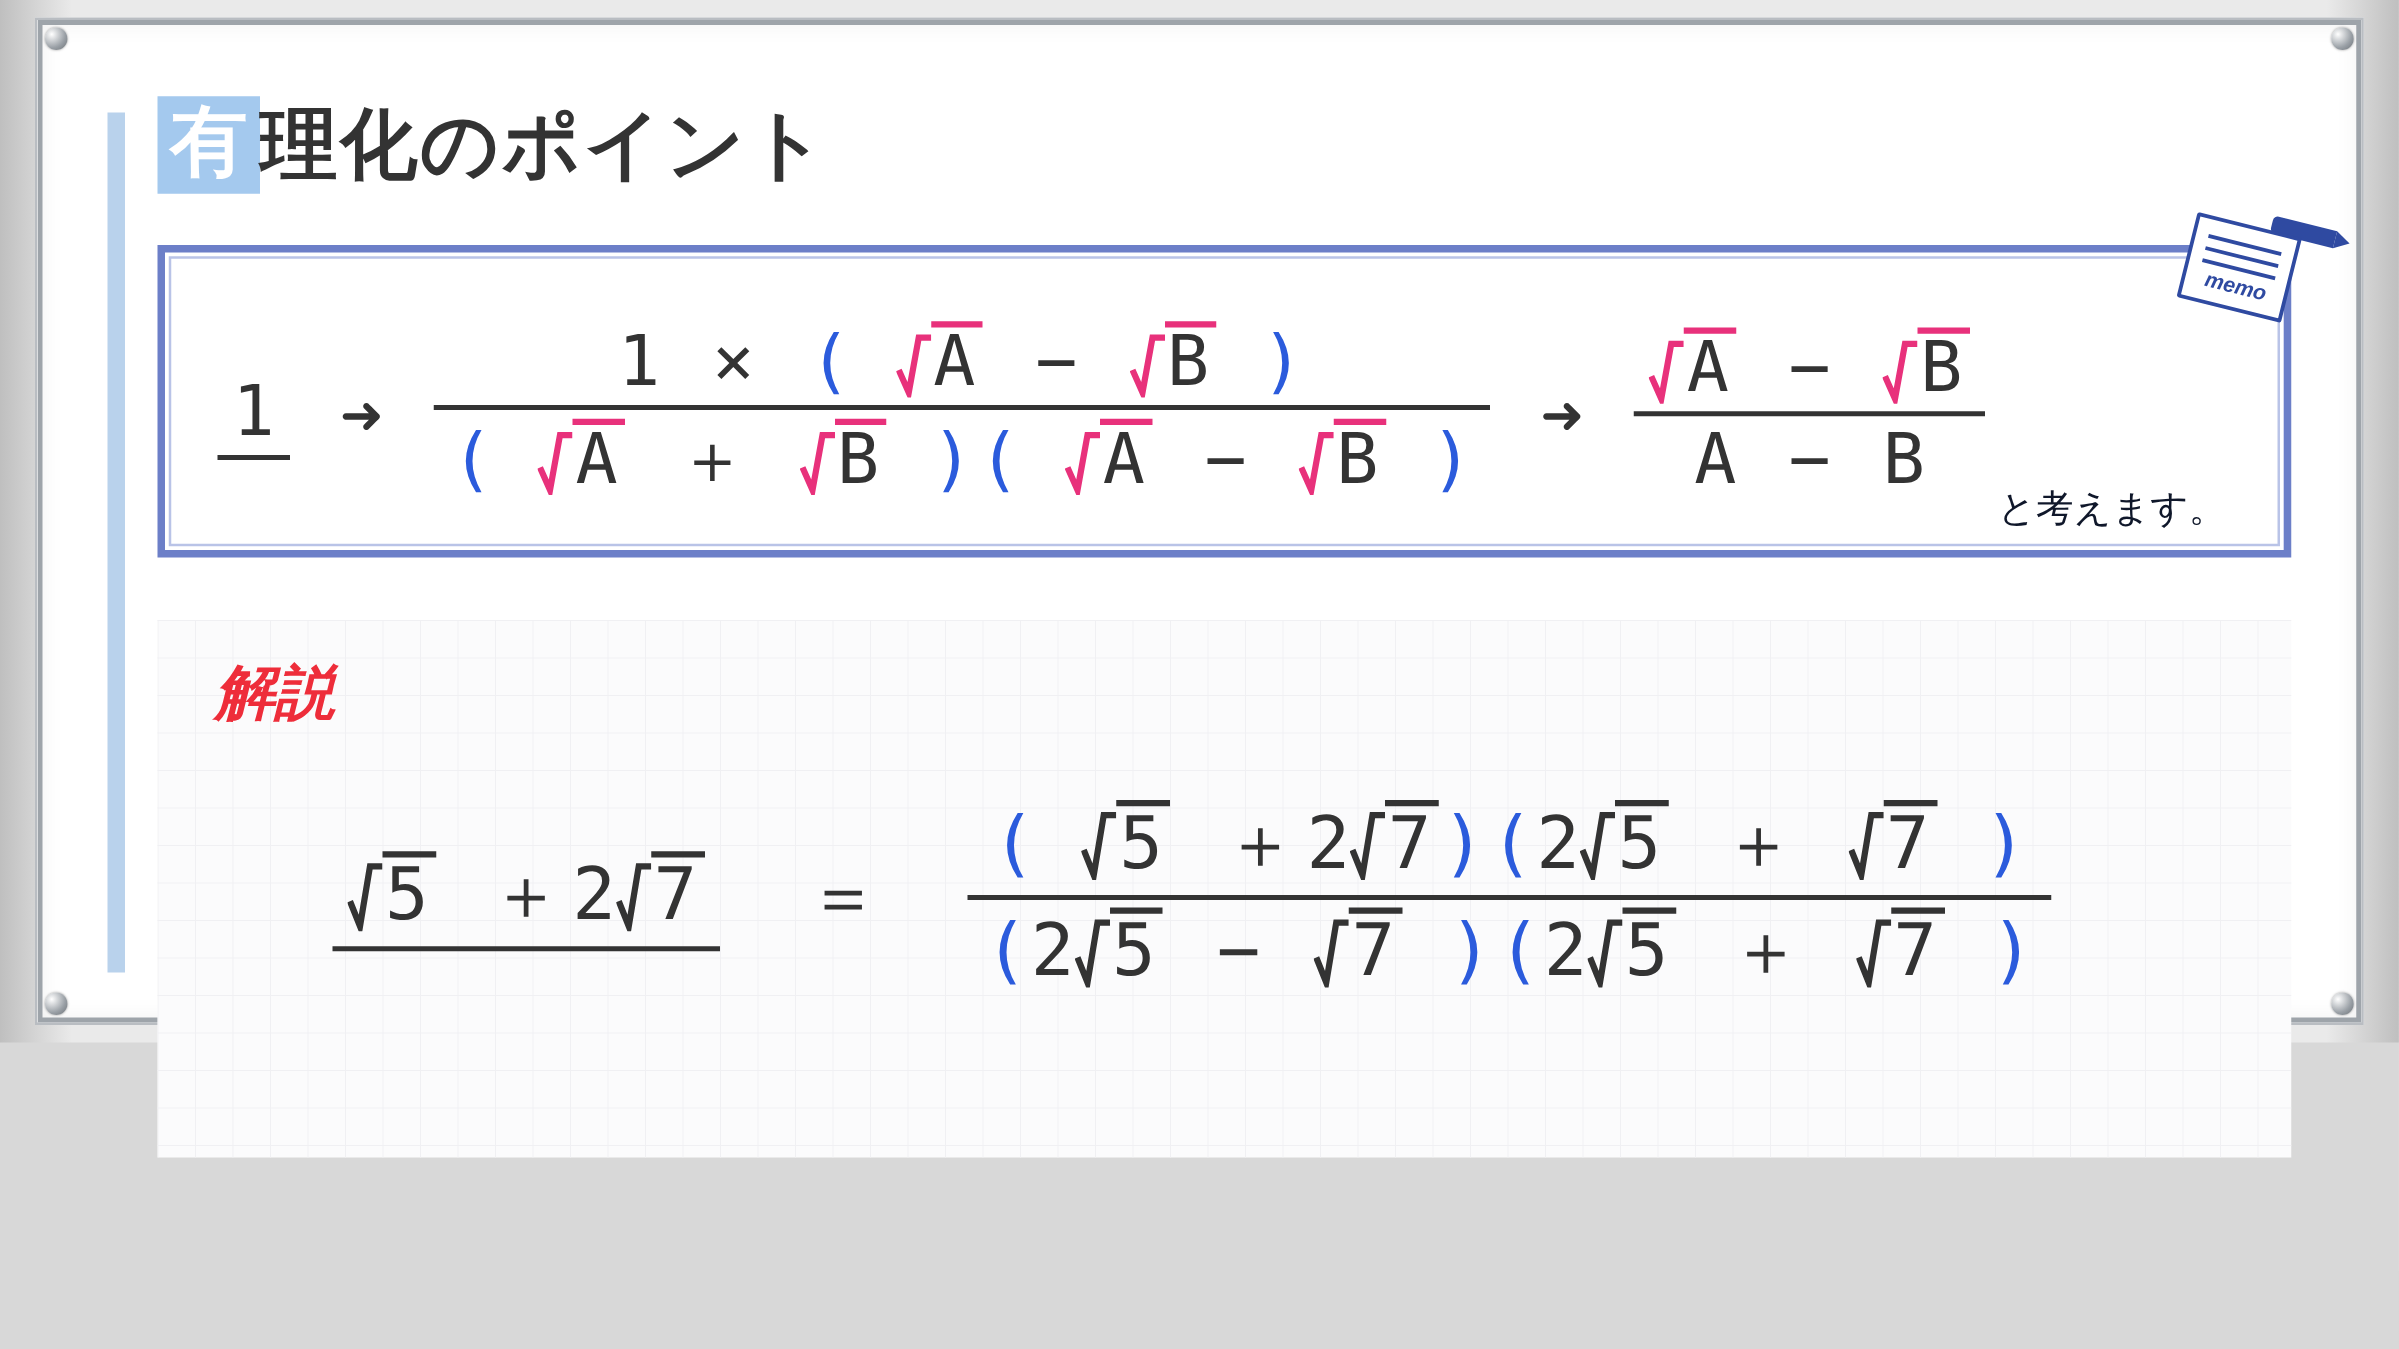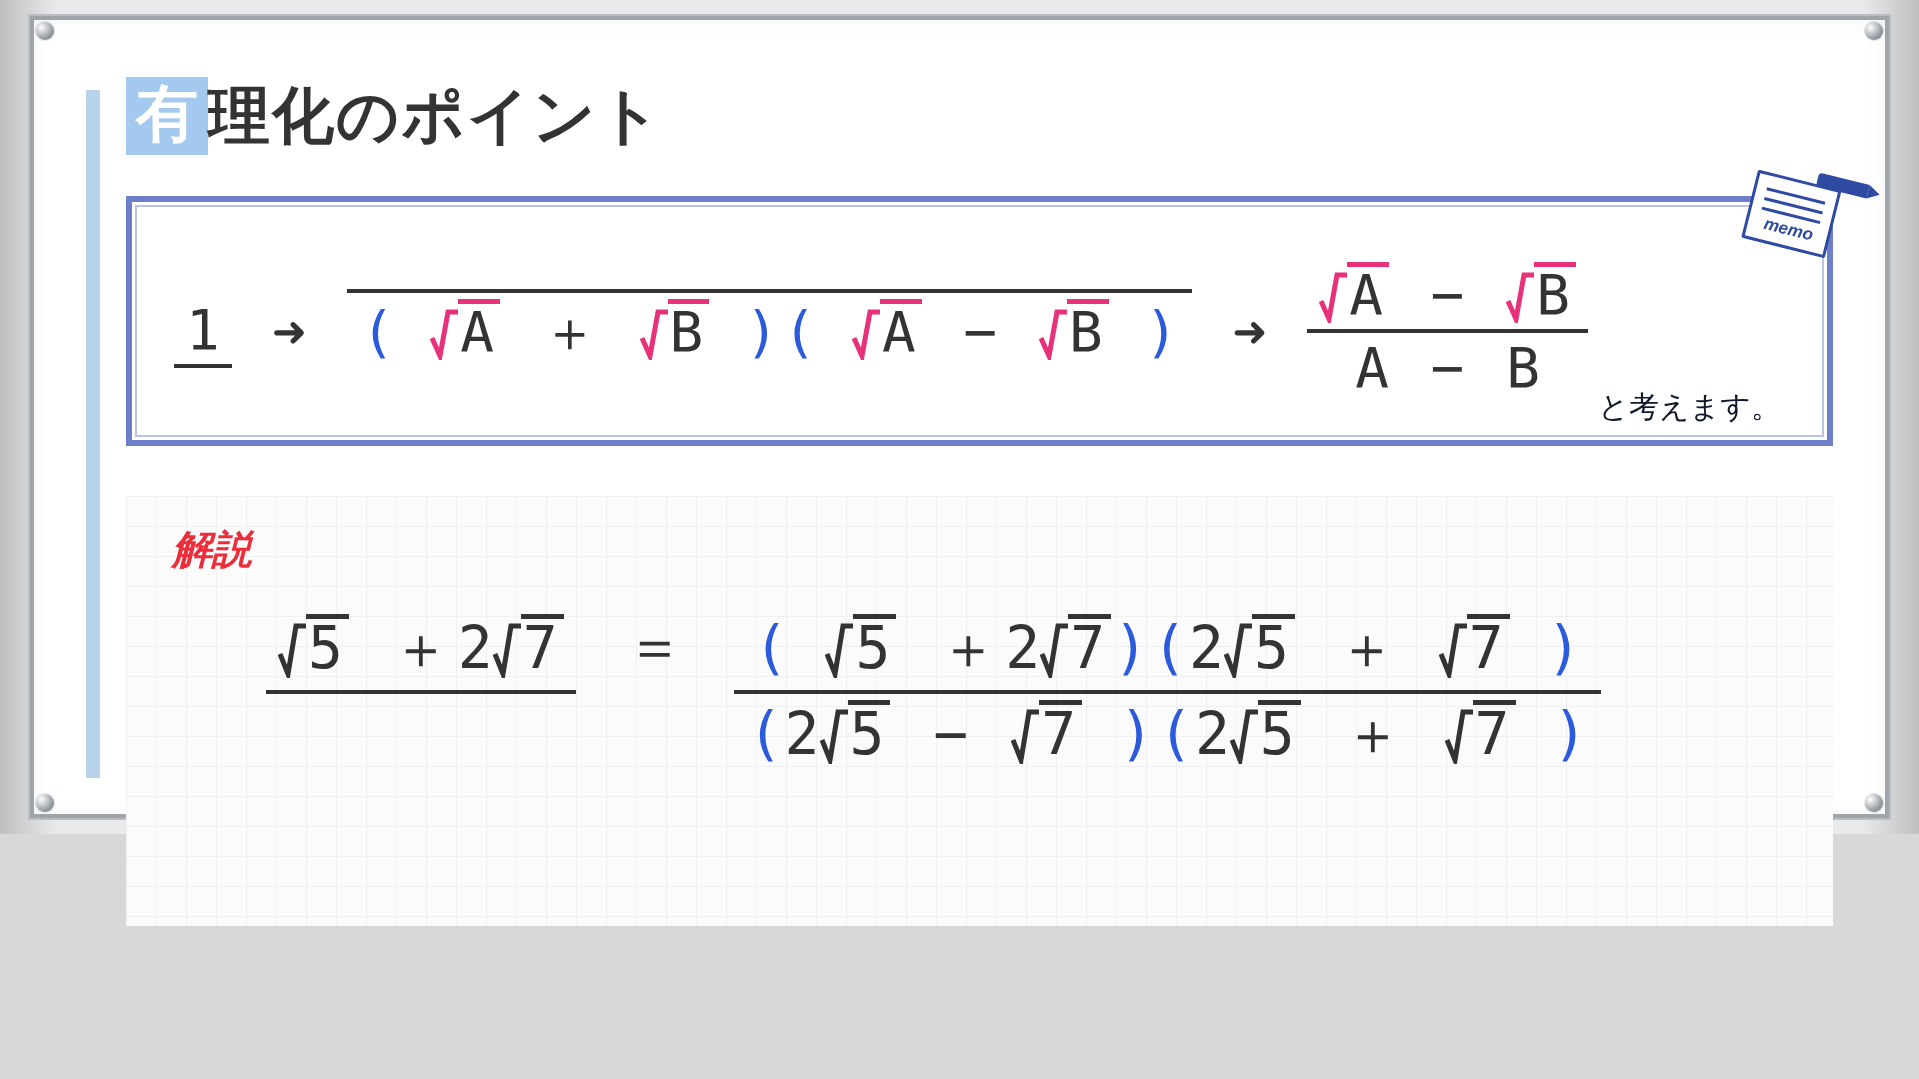--- a/index.html
+++ b/index.html
@@ -125,25 +125,25 @@
     margin:50px 0 0 40px;
     background:#fbfbfc;
     background-image:
       linear-gradient(#f0f0f3 1px, transparent 1px),
       linear-gradient(90deg,#f0f0f3 1px, transparent 1px);
     background-size:30px 30px;
     padding:26px 40px 50px 40px;
     min-height:430px;
   }
   .explain-title{
-    color:#ee2d3a; font-weight:900; font-style:italic; font-size:40px;
-    margin:0 0 31px 6px;
-  }
-
-  .solution-row { display:flex; gap:40px; margin-left:100px;margin-top:26px; }
+    color:#ee2d3a; font-weight:900; font-style:italic; font-size:48px;
+    margin:0 0 48px 6px;
+  }
+
+  .solution-row { display:flex; align-items:center; gap:60px; margin-left:100px;margin-top:26px; }
   .solution-row .m { font-size:58px; }
   .eq { font-size:58px; color:#333; padding:0 10px; }
 
   .sqrt-sm .rad{height:58px}
 </style>
 </head>
 <body>
 
 <div class="board-outer">
   <div class="board-inner">
@@ -167,20 +167,43 @@
       </div>
 
       <span class="frac m big">
         <span class="num">1</span>
         <span class="bar"></span>
       </span>
 
       <span class="arrow">➜</span>
 
       <span class="frac m big">
+        <span class="num">
+          <span>1</span>
+          <span class="op">×</span>
+          <span class="paren">(</span>
+          <span class="sqrt pink">
+            <span class="rad">
+                <svg width="28" height="56">
+                  <path d="M2 34 L10 52 L18 8 L28 8" fill="none" stroke-width="5"></path>
+                </svg>
+              </span>
+            <span class="body">A</span>
+          </span>
+          <span class="op">−</span>
+          <span class="sqrt pink">
+            <span class="rad">
+                <svg width="28" height="56">
+                  <path d="M2 34 L10 52 L18 8 L28 8" fill="none" stroke-width="5"></path>
+                </svg>
+              </span>
+            <span class="body">B</span>
+          </span>
+          <span class="paren">)</span>
+        </span>
         <span class="bar"></span>
         <span class="den">
           <span class="paren">(</span>
           <span class="sqrt pink">
             <span class="rad">
                 <svg width="28" height="56">
                   <path d="M2 34 L10 52 L18 8 L28 8" fill="none" stroke-width="5"></path>
                 </svg>
               </span>
             <span class="body">A</span>

